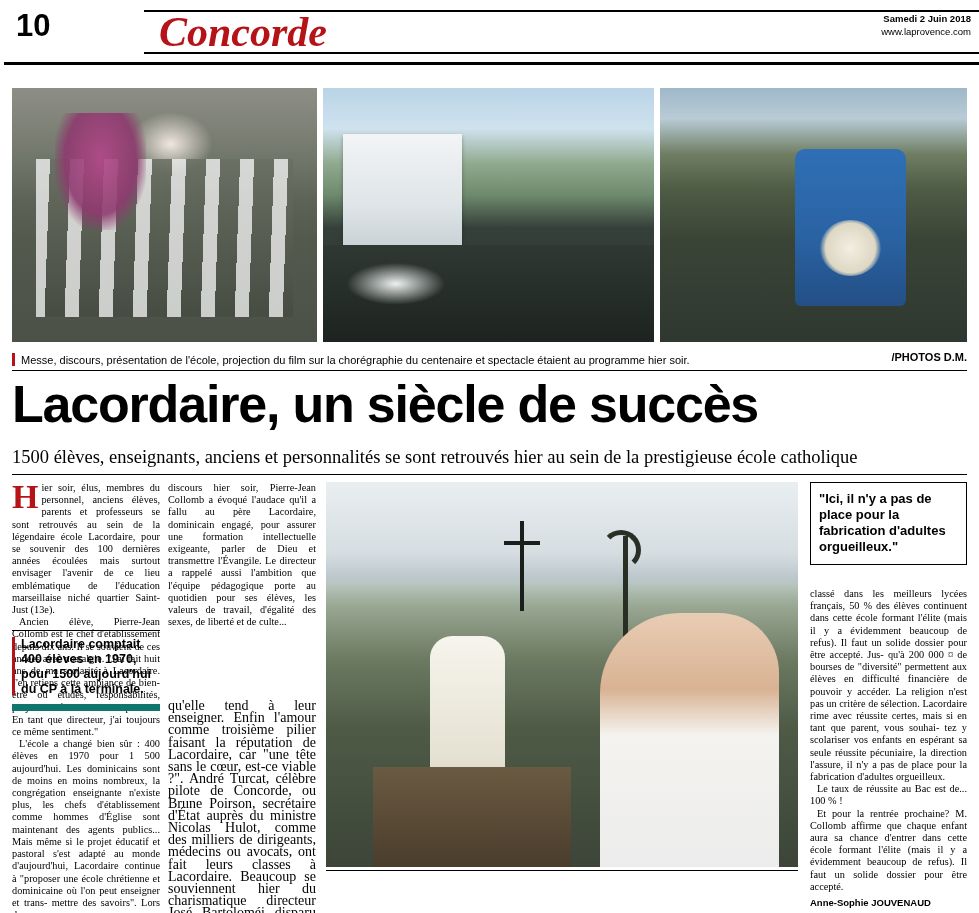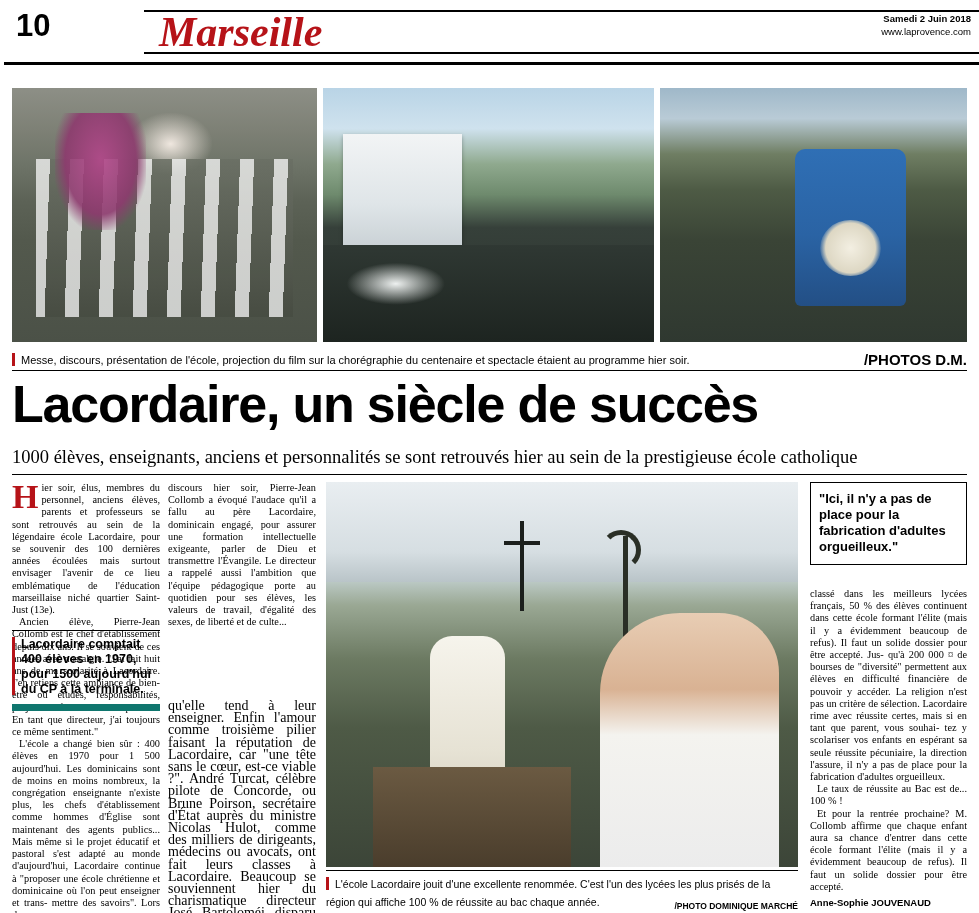--- a/index.html
+++ b/index.html
@@ -110,21 +110,21 @@
   
   .cap-row{position:absolute;left:12px;top:350px;width:955px;}
   .cap-mark{display:inline-block;width:3px;height:13px;background:#b61318;
     vertical-align:-2px;margin-right:6px;}
   .cap-text{
     font-family:"Liberation Sans", sans-serif;font-size:11px;line-height:14px;
     display:inline;
   }
   .cap-credit{
     position:absolute;right:0;top:1px;
-    font-family:"Liberation Sans", sans-serif;font-size:15px;font-weight:700;
+    font-family:"Liberation Sans", sans-serif;font-size:11px;font-weight:700;
   }
   .cap-rule{position:absolute;left:12px;top:370px;width:955px;height:1px;background:#000;}
 
   
   .headline{
     position:absolute;left:12px;top:376px;width:955px;
     font-family:"Liberation Sans", sans-serif;
     font-weight:700;font-size:52px;line-height:56px;
     letter-spacing:-1.2px;
   }
@@ -252,21 +252,21 @@
 </style>
 </head>
 <body>
 
 <div class="page">
 
   <div class="masthead">
     <div class="page-num">10</div>
     <div class="mast-rule"></div>
     <div class="mast-rule2"></div>
-    <div class="mast-title">Marseille</div>
+    <div class="mast-title">Concorde</div>
     <div class="mast-date">
       <div>Samedi 2 Juin 2018</div>
       <div class="url">www.laprovence.com</div>
     </div>
   </div>
 
   <div class="photo-row">
     <div class="ph ph1">
         <div class="img-a"></div>
       </div>
@@ -278,21 +278,21 @@
       </div>
   </div>
 
   <div class="cap-row">
     <span class="cap-mark"></span><span class="cap-text">Messe, discours, présentation de l'école, projection du film sur la chorégraphie du centenaire et spectacle étaient au programme hier soir.</span>
     <span class="cap-credit">/PHOTOS D.M.</span>
   </div>
   <div class="cap-rule"></div>
 
   <div class="headline">Lacordaire, un siècle de succès</div>
-  <div class="subhead">1000 élèves, enseignants, anciens et personnalités se sont retrouvés hier au sein de la prestigieuse école catholique</div>
+  <div class="subhead">1500 élèves, enseignants, anciens et personnalités se sont retrouvés hier au sein de la prestigieuse école catholique</div>
   <div class="head-rule"></div>
 
   <div class="col c1">
     <p class="first"><span class="dropcap">H</span><span>ier soir, élus, membres du personnel, anciens élèves, parents et professeurs se sont retrouvés au sein de la légendaire école Lacordaire, pour se souvenir des 100 dernières années écoulées mais surtout envisager l'avenir de ce lieu emblématique de l'éducation marseillaise niché quartier Saint-Just (13e).</span></p>
     <p><span>Ancien élève, Pierre-Jean Collomb est le chef d'établissement depuis dix ans. Il se souvient de ces années avec nostalgie. "J'ai fait huit ans de ma scolarité à Lacordaire. J'en retiens cette ambiance de bien-être où études, responsabilités, projets et fêtes sont compatibles. En tant que directeur, j'ai toujours ce même sentiment."</span></p>
     <p><span>L'école a changé bien sûr : 400 élèves en 1970 pour 1 500 aujourd'hui. Les dominicains sont de moins en moins nombreux, la congrégation enseignante n'existe plus, les chefs d'établissement comme hommes d'Église sont maintenant des agents publics... Mais même si le projet éducatif et pastoral s'est adapté au monde d'aujourd'hui, Lacordaire continue à "proposer une école chrétienne et dominicaine où l'on peut enseigner et trans- mettre des savoirs". Lors de son</span></p>
   </div>
 
   <div class="quote-box">
     <span class="bar"></span>
@@ -310,24 +310,20 @@
     <div class="img-d">
       <div class="canopy"></div>
       <div class="cross"></div>
       <div class="crook"></div>
       <div class="priest"></div>
       <div class="altar"></div>
       <div class="boy"></div>
     </div>
   </div>
   <div class="cap2-rule"></div>
-  <div class="cap2">
-    <span class="cap-mark"></span><span class="t">L'école Lacordaire jouit d'une excellente renommée. C'est l'un des lycées les plus prisés de la région qui affiche 100 % de réussite au bac chaque année.</span>
-    <span class="credit">/PHOTO DOMINIQUE MARCHÉ</span>
-  </div>
 
   <div class="bigquote">
     <div class="qt">"Ici, il n'y a pas de place pour la fabrication d'adultes orgueilleux."</div>
   </div>
 
   <div class="c4t">
     <p class="first" style="margin:0;text-indent:0;"><span>classé dans les meilleurs lycées français, 50 % des élèves continuent dans cette école formant l'élite (mais il y a évidemment beaucoup de refus). Il faut un solide dossier pour être accepté. Jus- qu'à 200 000 ¤ de bourses de "diversité" permettent aux élèves en difficulté financière de pouvoir y accéder. La religion n'est pas un critère de sélection. Lacordaire rime avec réussite certes, mais si en tant que parent, vous souhai- tez y scolariser vos enfants en espérant sa seule réussite pécuniaire, la direction l'assure, il n'y a pas de place pour la fabrication d'adultes orgueilleux.</span></p>
     <p style="margin:0;text-indent:7px;"><span>Le taux de réussite au Bac est de... 100 % !</span></p>
     <p style="margin:0;text-indent:7px;"><span>Et pour la rentrée prochaine? M. Collomb affirme que chaque enfant aura sa chance d'entrer dans cette école formant l'élite (mais il y a évidemment beaucoup de refus). Il faut un solide dossier pour être accepté.</span></p>
     <div class="sig">Anne-Sophie JOUVENAUD</div>

